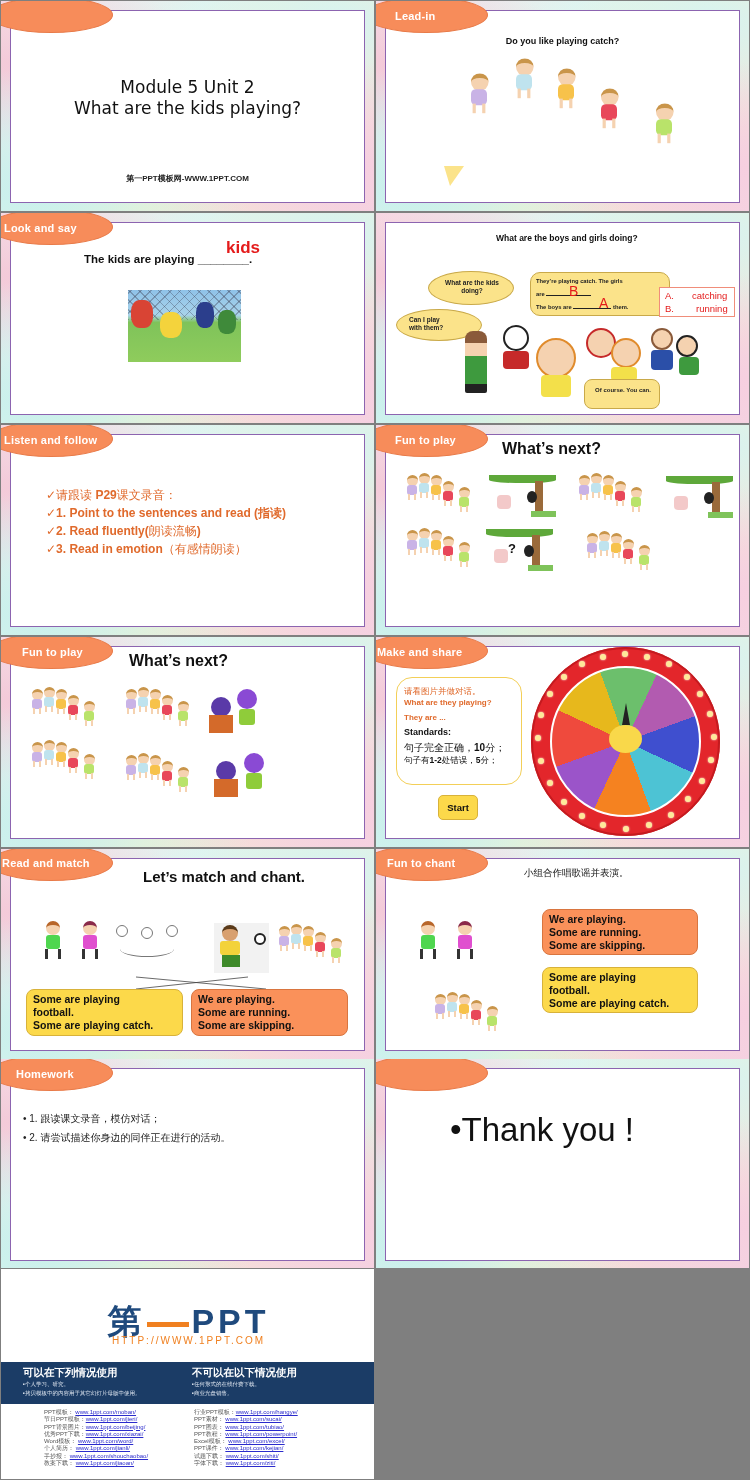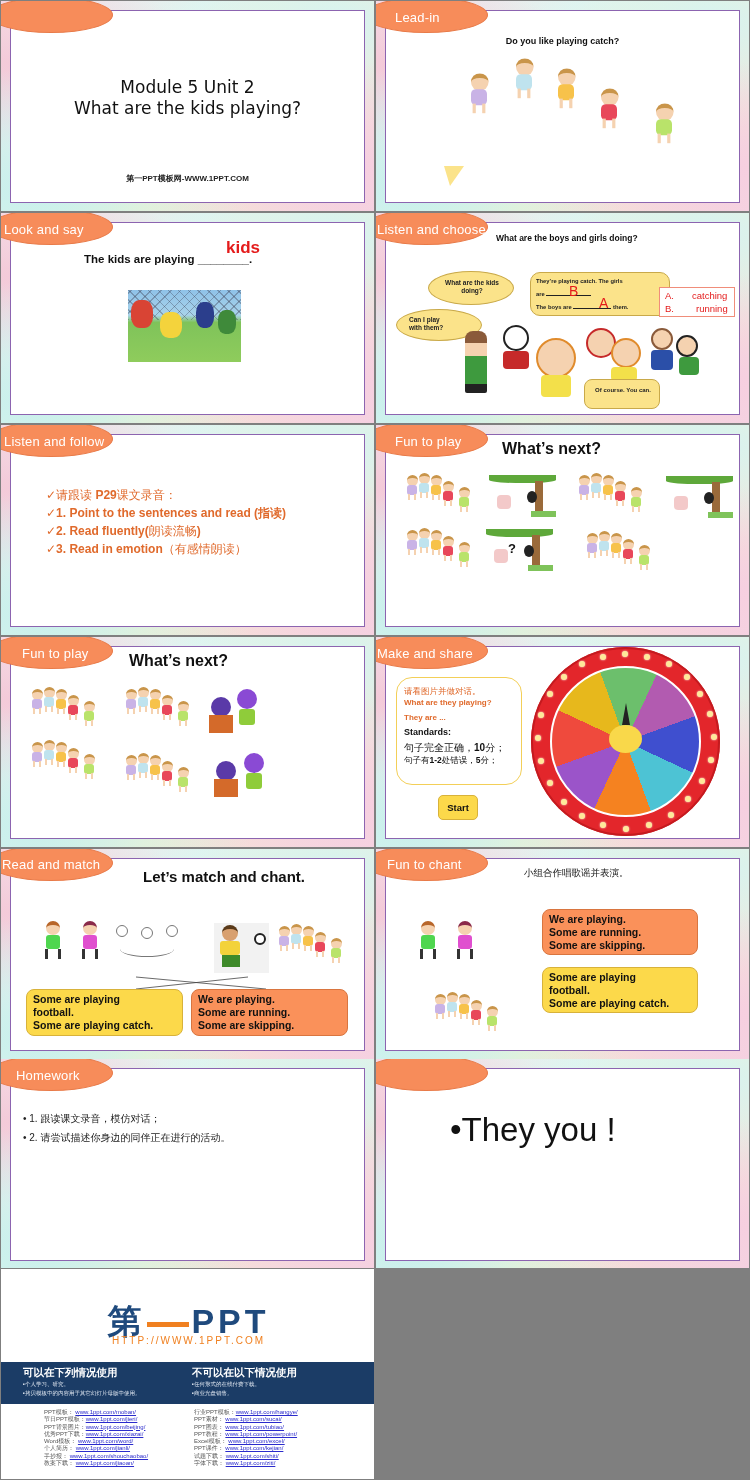--- a/index.html
+++ b/index.html
@@ -19,22 +19,22 @@
   .slide .panel {
     position: absolute; left: 9px; top: 9px; width: 355px; height: 193px;
     background: #fff; border: 1.5px solid #8c64b0;
   }
   .slide .tag {
     position: absolute; left: -12px; top: -4px; width: 124px; height: 36px;
     background: #f78c5a; border-radius: 50%; z-index: 3;
     border: 1px solid #e87a48;
   }
   .slide .tag span {
-    position: absolute; left: 14px; top: 12px; color: #fff; font-weight: normal;
-    font-size: 13px; white-space: nowrap; letter-spacing: 0.2px; text-align: right;
+    position: absolute; left: 14px; top: 12px; color: #fff; font-weight: bold;
+    font-size: 11px; white-space: nowrap; letter-spacing: 0.2px; text-align: right;
   }
   .abs { position: absolute; }
   .bold { font-weight: bold; }
 
   
   .s1-title { left: 0; width: 373px; top: 76px; text-align: center; font-size: 17px; color: #111; line-height: 21px; font-family: "DejaVu Sans", sans-serif; }
   .s1-foot { left: 0; width: 373px; top: 172px; text-align: center; font-size: 8px; font-weight: bold; color: #222; }
 
   
   .bubble { position: absolute; background: #fbe38a; border: 1px solid #c9a94a; border-radius: 50%; text-align: center; font-weight: bold; font-size: 8.5px; color: #222; }
@@ -142,23 +142,20 @@
       <div style="position:absolute;left:0;top:0;width:113px;height:30px;background:repeating-linear-gradient(45deg,rgba(60,60,80,.35) 0 1px,transparent 1px 7px),repeating-linear-gradient(-45deg,rgba(60,60,80,.35) 0 1px,transparent 1px 7px)"></div>
       <div style="position:absolute;left:3px;top:10px;width:22px;height:28px;border-radius:40%;background:#d94434"></div>
       <div style="position:absolute;left:32px;top:22px;width:22px;height:26px;border-radius:40%;background:#f4d33c"></div>
       <div style="position:absolute;left:68px;top:12px;width:18px;height:26px;border-radius:40%;background:#2b3e8c"></div>
       <div style="position:absolute;left:90px;top:20px;width:18px;height:24px;border-radius:40%;background:#3f8a3a"></div>
     </div>
   </div>
 
   <div class="slide" style="left:376px;top:213px;">
     <div class="panel"></div>
-    <div class="tag">
-        <span style="left:12px">Listen and choose</span>
-      </div>
     <div class="abs bold" style="left:120px;top:20px;font-size:8.5px;color:#111">What are the boys and girls doing?</div>
 
     <div class="bubble" style="left:52px;top:58px;width:86px;height:34px">
       <div style="position:absolute;left:10px;top:7px;width:66px;font-size:6.5px;line-height:8px">What are the kids doing?</div>
     </div>
     <div class="bubble" style="left:20px;top:96px;width:86px;height:32px">
       <div style="position:absolute;left:12px;top:6px;width:40px;font-size:6.5px;line-height:8px;text-align:left">Can I play with them?</div>
     </div>
 
     <div class="abs" style="left:154px;top:59px;width:140px;height:44px;background:#fbe38a;border:1px solid #c9a94a;border-radius:10px">
@@ -652,21 +649,21 @@
       <div><span>• </span><span>1. 跟读课文录音，模仿对话；</span></div>
       <div><span>• </span><span>2. 请尝试描述你身边的同伴正在进行的活动。</span></div>
     </div>
   </div>
 
   <div class="slide" style="left:376px;top:1059px;">
     <div class="panel"></div>
     <div class="tag">
         <span></span>
       </div>
-    <div class="abs" style="left:74px;top:52px;font-size:33px;color:#111">•They you !</div>
+    <div class="abs" style="left:74px;top:52px;font-size:33px;color:#111">•Thank you !</div>
   </div>
 </div>
 
 <div class="ad">
   <div class="ad-logo"><span>第</span><span class="dash"></span><span>PPT</span></div>
   <div class="ad-url">HTTP://WWW.1PPT.COM</div>
   <div class="ad-band">
     <div class="col" style="left:22px">
       <div class="t">可以在下列情况使用</div>
       <div class="s">▪个人学习、研究。</div>

